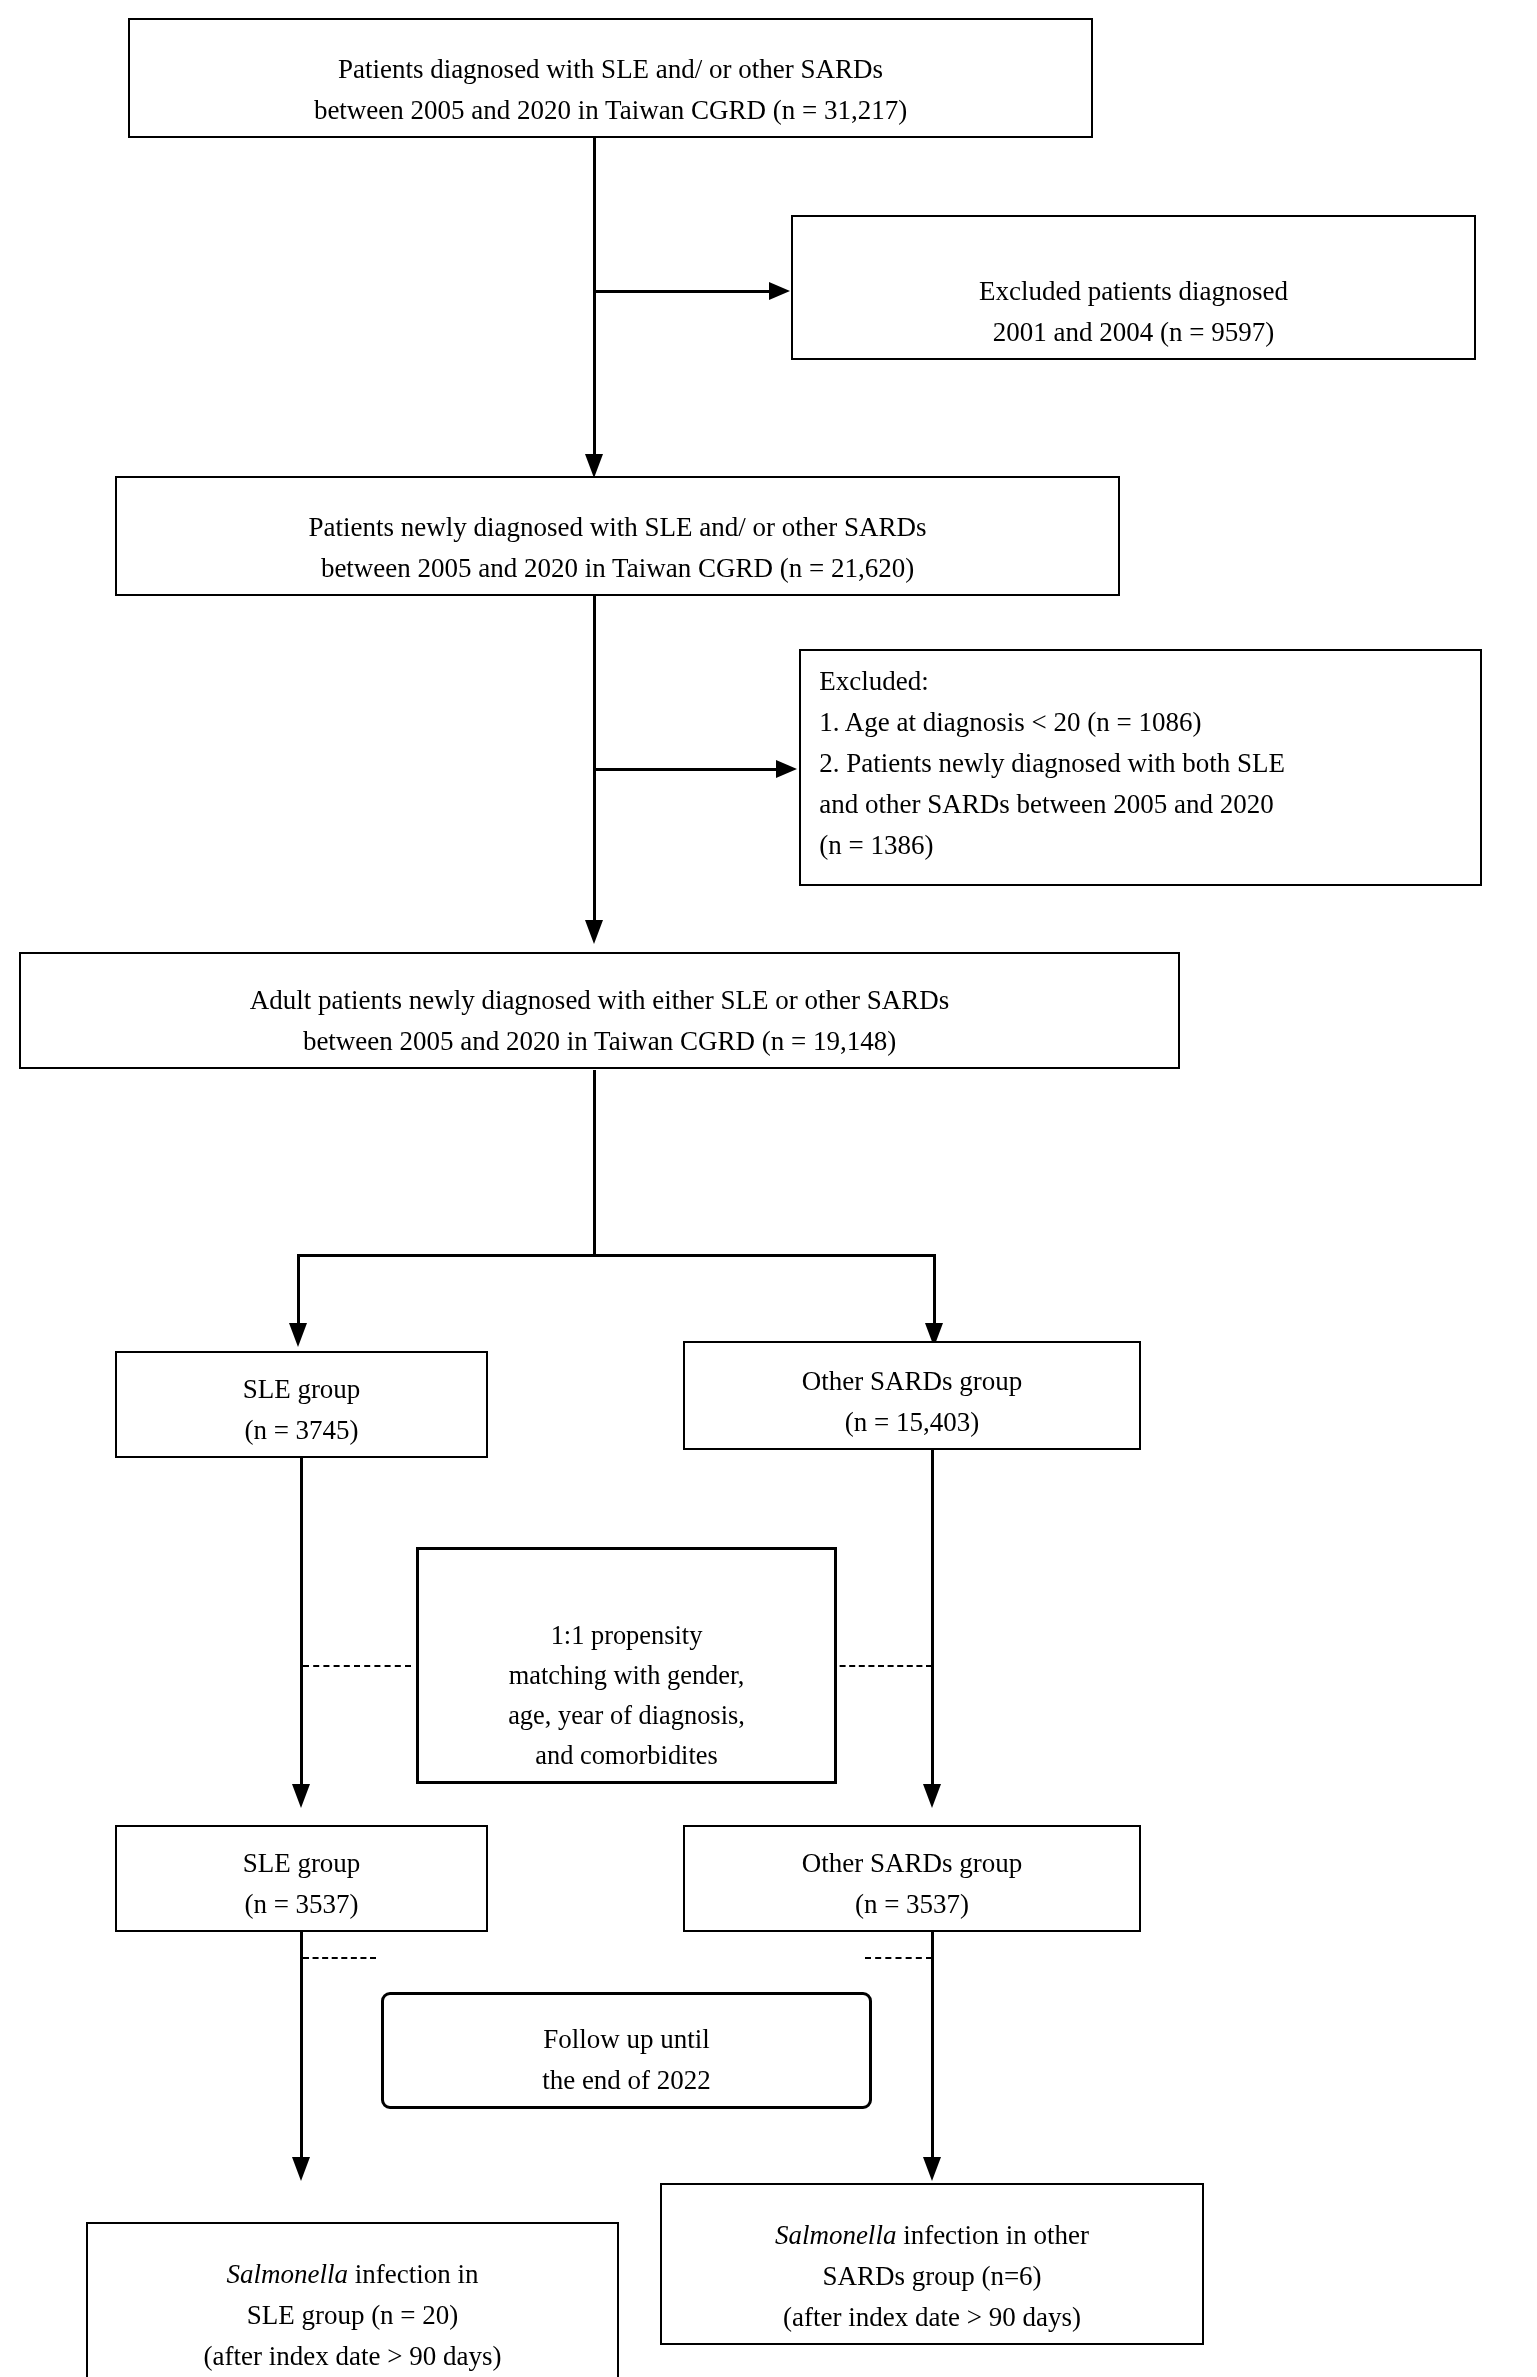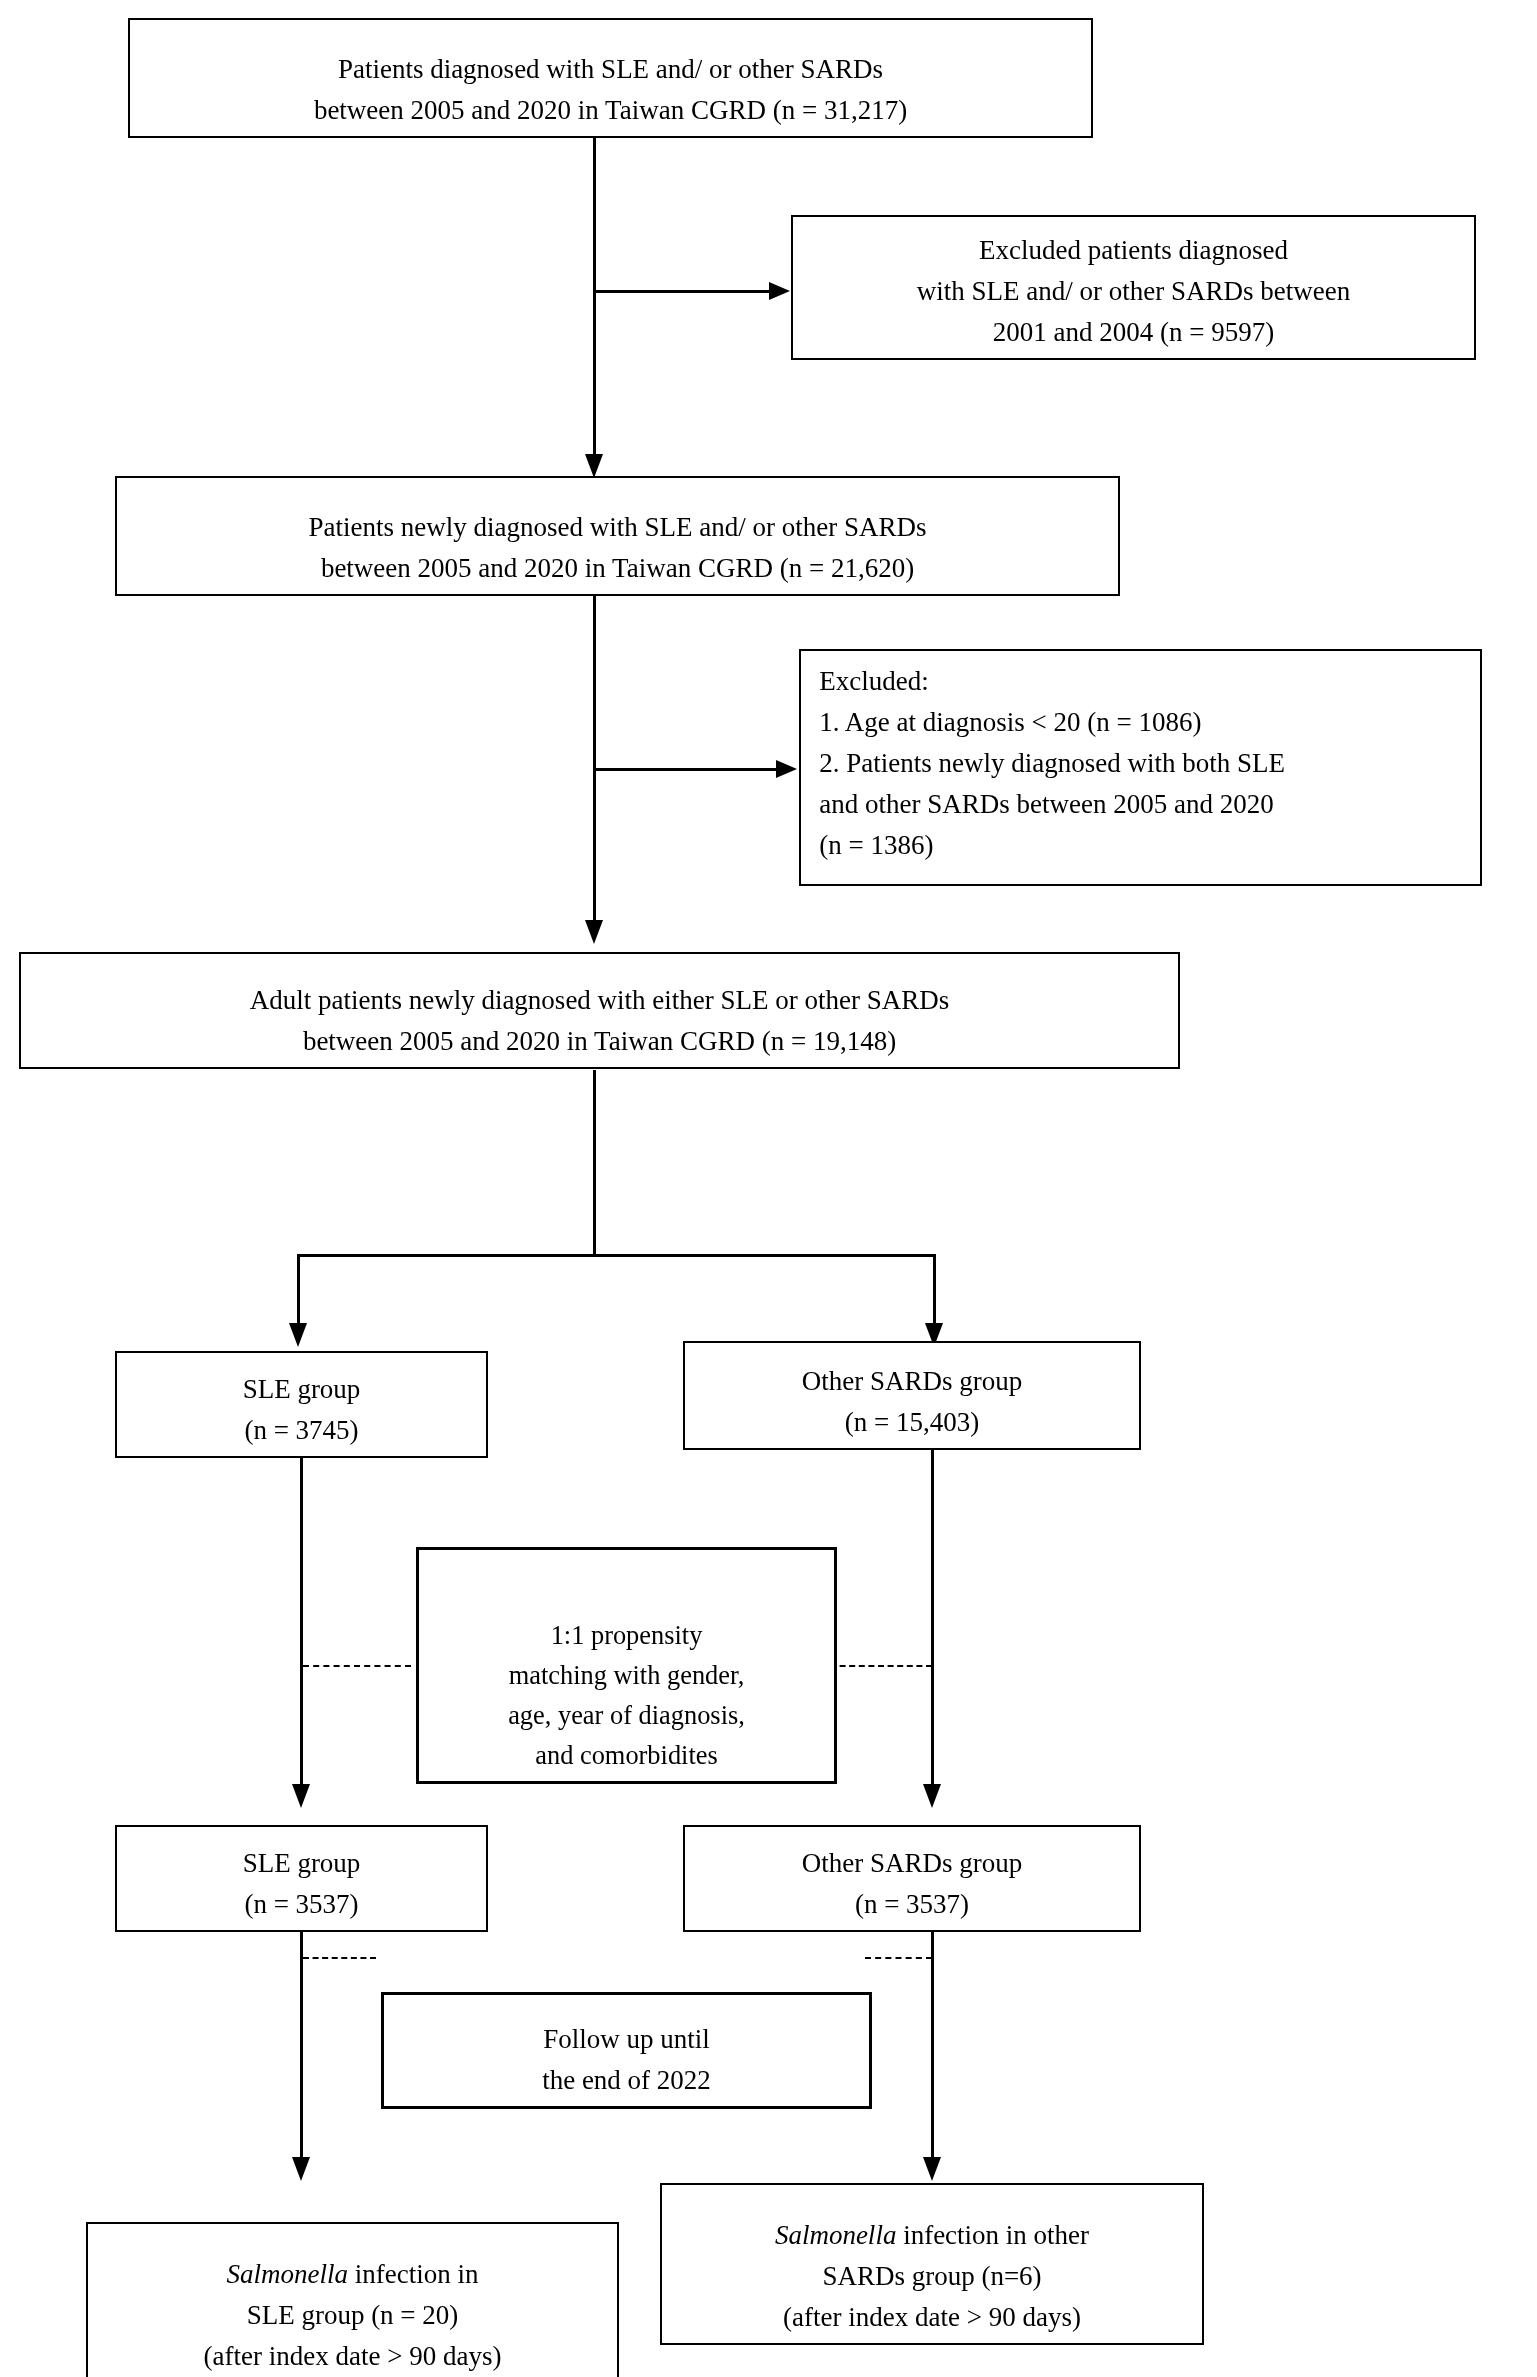--- a/index.html
+++ b/index.html
@@ -72,21 +72,20 @@
   </div>
 
   <div class="vline" style="left:593px; top:137px; height:326px;"></div>
   <div class="arrow-down" style="left:585px; top:454px;"></div>
 
   <div class="hline" style="left:593px; top:290px; width:178px;"></div>
   <div class="arrow-right" style="left:769px; top:282px;"></div>
 
   <div class="box" style="left:791px; top:215px; width:685px; height:145px;">
     <span class="ln">Excluded patients diagnosed</span>
-    <span class="ln">with SLE and/ or other SARDs between</span>
     <span class="ln">2001 and 2004 (n = 9597)</span>
   </div>
 
   <div class="box" style="left:115px; top:476px; width:1005px; height:120px;">
     <span class="ln">Patients newly diagnosed with SLE and/ or other SARDs</span>
     <span class="ln">between 2005 and 2020 in Taiwan CGRD (n = 21,620)</span>
   </div>
 
   <div class="vline" style="left:593px; top:595px; height:334px;"></div>
   <div class="arrow-down" style="left:585px; top:920px;"></div>
@@ -152,21 +151,21 @@
 
   <div class="vline" style="left:300px; top:1932px; height:234px;"></div>
   <div class="arrow-down" style="left:292px; top:2157px;"></div>
 
   <div class="vline" style="left:931px; top:1932px; height:234px;"></div>
   <div class="arrow-down" style="left:923px; top:2157px;"></div>
 
   <div class="dashline" style="left:303px; top:1957px; width:73px;"></div>
   <div class="dashline" style="left:865px; top:1957px; width:67px;"></div>
 
-  <div class="box thick" style="left:374px; top:1993px; width:491px; height:117px; top:1992px;">
+  <div class="box thick" style="left:374px; top:1993px; width:491px; height:117px; top:1992px;border-radius:9px;">
     <span class="ln">Follow up until</span>
     <span class="ln">the end of 2022</span>
   </div>
 
   <div class="box" style="left:86px; top:2183px; width:533px; height:162px;margin-top:39px;">
     <span class="ln"><em class="sp">Salmonella</em><span> infection in</span></span>
     <span class="ln">SLE group (n = 20)</span>
     <span class="ln">(after index date &gt; 90 days)</span>
   </div>
 

